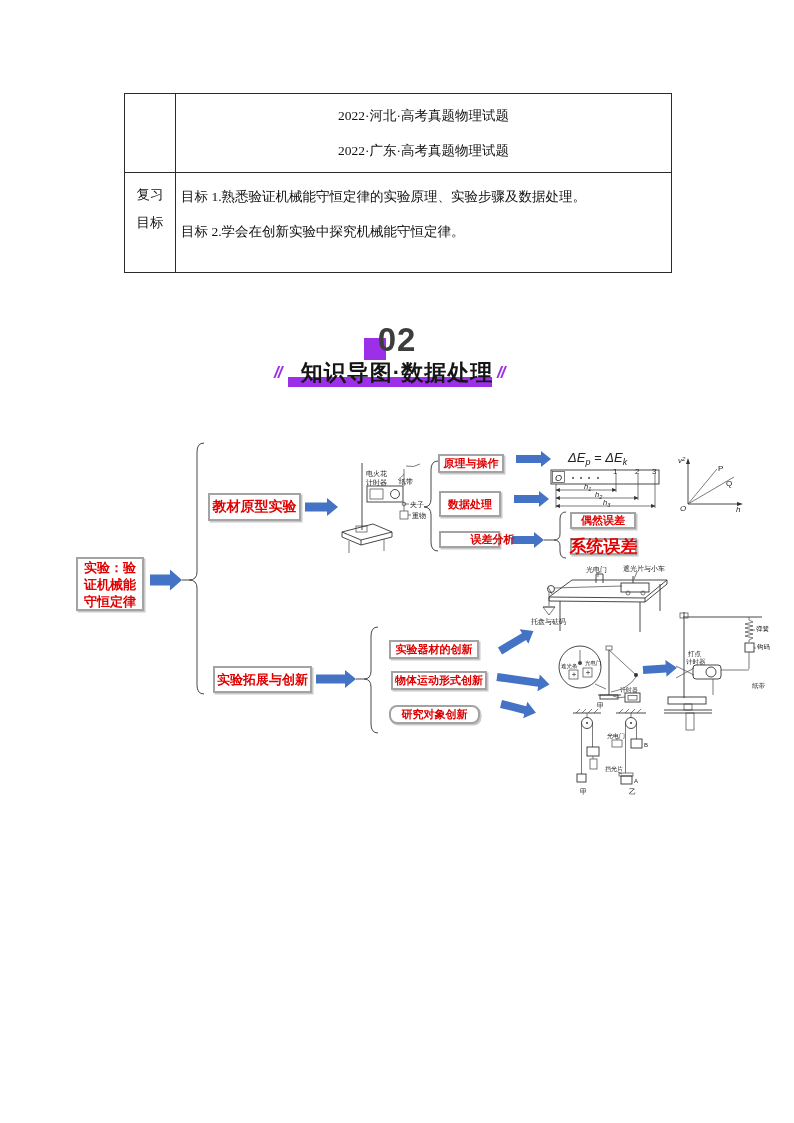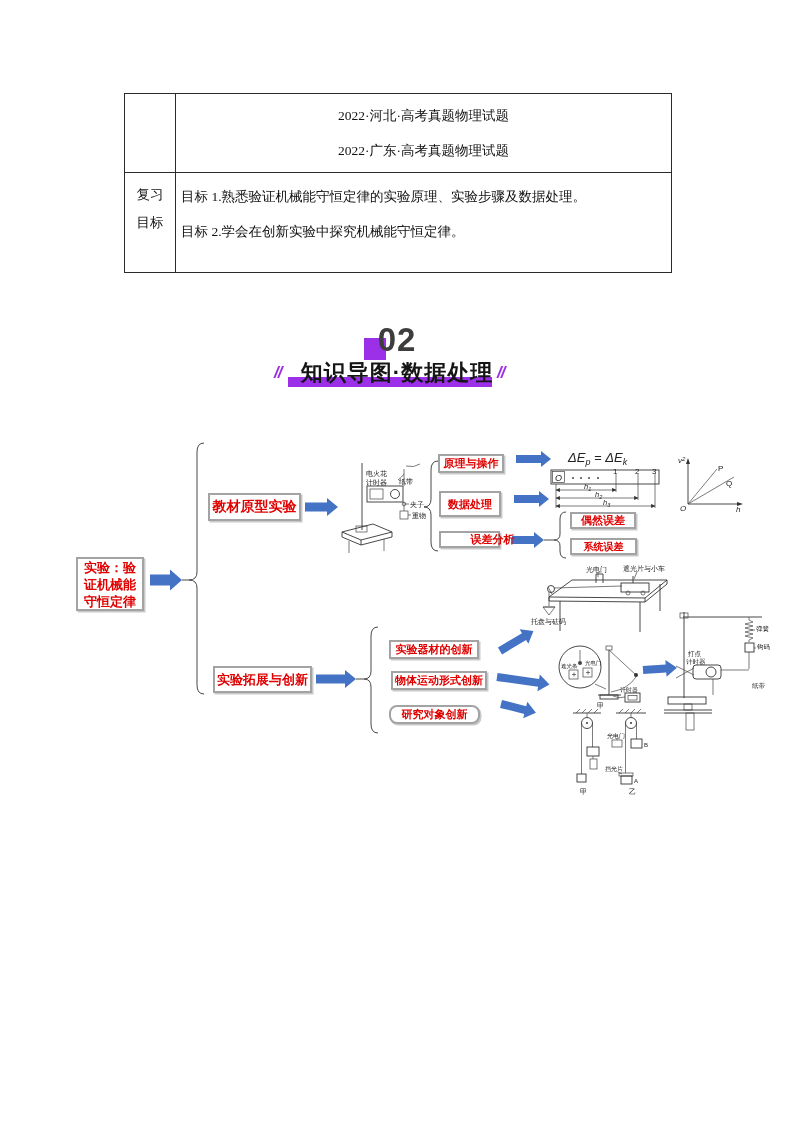--- a/index.html
+++ b/index.html
@@ -41,21 +41,21 @@
             display:flex;align-items:center;justify-content:center;
             box-sizing:border-box;white-space:nowrap;z-index:2;}
   .root{left:76px;top:557px;width:68px;height:54px;font-size:13px;
         flex-direction:column;line-height:17px;}
   .b-textbook{left:208px;top:493px;width:93px;height:28px;font-size:14px;}
   .b-innov{left:213px;top:666px;width:99px;height:27px;font-size:13px;}
   .s-principle{left:438px;top:454px;width:66px;height:19px;font-size:11px;}
   .s-data{left:439px;top:491px;width:62px;height:26px;font-size:11px;}
   .s-error{left:439px;top:531px;width:61px;height:17px;font-size:11px;padding-left:46px;}
   .e-random{left:570px;top:512px;width:66px;height:17px;font-size:11px;}
-  .e-system{left:570px;top:538px;width:67px;height:17px;font-size:10px;}
+  .e-system{left:570px;top:538px;width:67px;height:17px;font-size:17px;}
   .i-equip{left:389px;top:640px;width:90px;height:19px;font-size:11px;}
   .i-motion{left:391px;top:671px;width:96px;height:19px;font-size:11px;}
   .i-subject{left:389px;top:705px;width:91px;height:19px;font-size:11px;border-radius:8px;}
   svg.overlay{position:absolute;left:0;top:0;z-index:1;}
   svg text{font-family:"Liberation Sans",sans-serif;fill:#222;}
   .fig-label{font-size:7px;}
   .arrow{fill:#4472c4;}
   .ln{stroke:#333;stroke-width:0.9;fill:none;}
   .thin{stroke:#444;stroke-width:0.7;fill:none;}
 </style>

